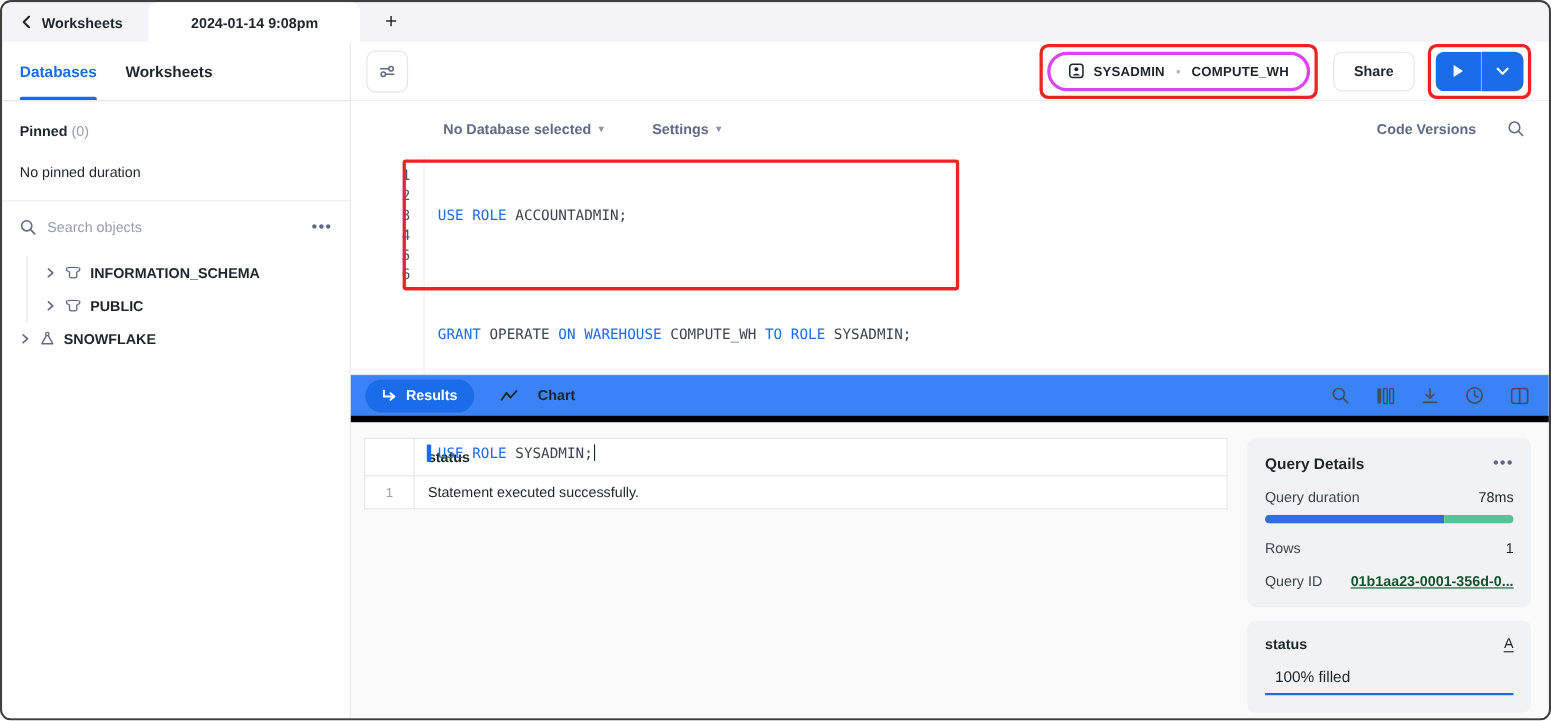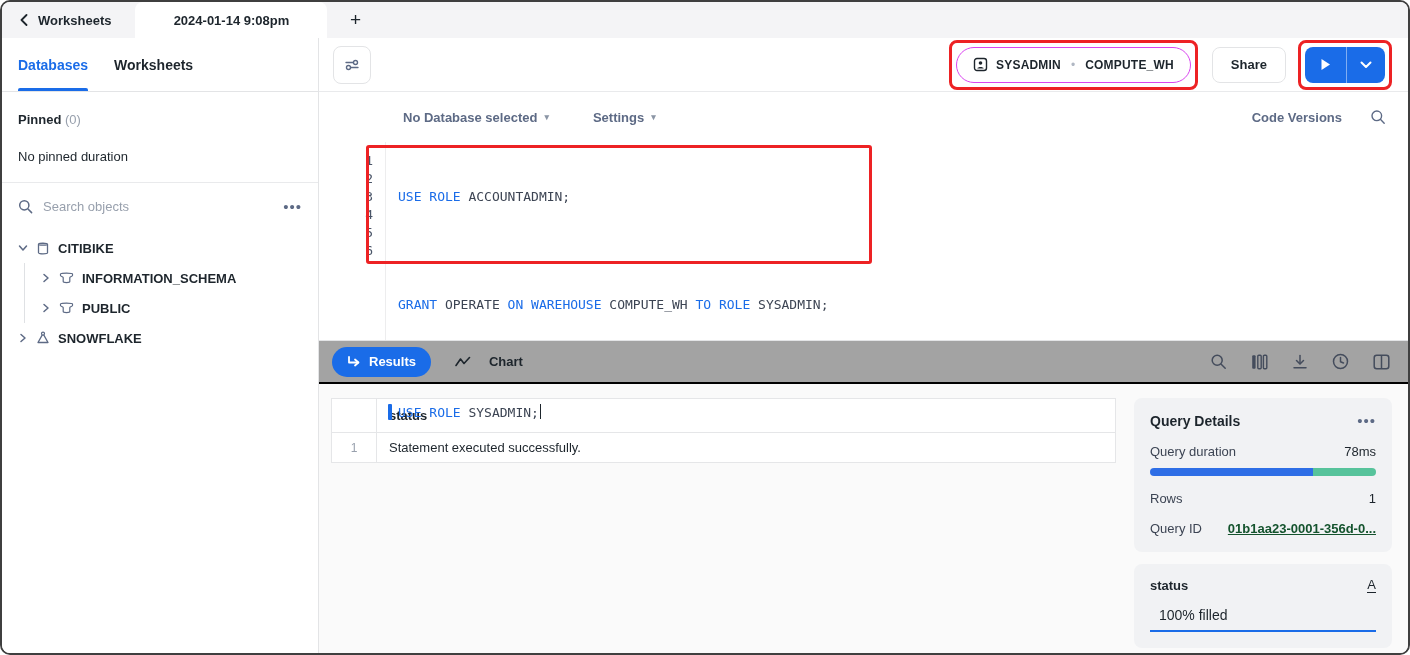--- a/index.html
+++ b/index.html
@@ -39,21 +39,21 @@
   .tree-icon { display:flex; align-items:center; color:#5d6a85; }
   .chev { display:flex; align-items:center; color:#5d6a85; }
 
   
   .main { flex:1; display:flex; flex-direction:column; min-width:0; }
 
   .editor-toolbar { height:54px; flex:none; display:flex; align-items:center; padding:0 16px 0 14px; border-bottom:1px solid #e9eaec; background:#fff; }
   .sliders-btn { width:38px; height:38px; border:1px solid #e3e4e6; border-radius:8px; display:flex; align-items:center; justify-content:center; cursor:pointer; background:#fff; color:#5d6a85; }
   .toolbar-spacer { flex:1; }
   .annot { border:3px solid #ed2224; border-radius:8px; padding:4px; display:flex; align-items:center; }
-  .context-pill { height:36px; border:1px solid #d946ef; border-radius:18px; display:flex; align-items:center; padding:0 16px; gap:8px; background:#fff; cursor:pointer; }
+  .context-pill { height:36px; border:3px solid #d946ef; border-radius:18px; display:flex; align-items:center; padding:0 16px; gap:8px; background:#fff; cursor:pointer; }
   .context-pill .lbl { font-size:12px; font-weight:700; letter-spacing:.2px; }
   .ctx-dot { color:#b0b7c3; font-size:12px; margin:0 2px; }
   .share-btn { height:36px; padding:0 18px; border:1px solid #e3e4e6; border-radius:8px; background:#fff; font-size:13px; font-weight:700; margin:0 12px 0 14px; cursor:pointer; display:flex; align-items:center; font-family:"Liberation Sans", sans-serif; color:#1d252c; }
   .run-group { display:flex; }
   .run-btn { width:42px; height:36px; background:#1a6ce8; border:none; border-radius:8px 0 0 8px; display:flex; align-items:center; justify-content:center; cursor:pointer; border-right:1px solid rgba(255,255,255,.45); }
   .run-caret-btn { width:38px; height:36px; background:#1a6ce8; border:none; border-radius:0 8px 8px 0; display:flex; align-items:center; justify-content:center; cursor:pointer; }
 
   .editor-bar2 { height:50px; flex:none; display:flex; align-items:center; padding:0 22px 0 84px; background:#fff; }
   .dd { display:flex; align-items:center; gap:7px; font-size:13px; font-weight:700; color:#5d6a85; cursor:pointer; margin-right:44px; }
   .dd .caret { font-size:9px; color:#8b95a5; }
@@ -67,21 +67,21 @@
   .code-lines { padding:10px 0 0 12px; white-space:pre; }
   .code-line { height:18px; display:flex; }
   .kw { color:#1a6ce8; }
   .pl { color:#3c4453; }
   .cur-line-bar { display:inline-block; width:4px; height:16px; background:#1a6ce8; margin-right:6px; margin-left:-10px; border-radius:1px; }
   .cursor-caret { display:inline-block; width:1px; height:15px; background:#1d252c; margin-left:1px; }
   .code-annot { position:absolute; left:47px; top:3px; width:506px; height:119px; border:3px solid #ed2224; border-radius:3px; pointer-events:none; }
 
   
   .results-panel { flex:1; border-top:1px solid #e3e4e6; display:flex; flex-direction:column; min-height:0; }
-  .results-toolbar { height:43px; flex:none; display:flex; align-items:center; padding:0 18px 0 13px; background:#a3a3a3; border-bottom:2px solid #000000;justify-content:flex-end; }
+  .results-toolbar { height:43px; flex:none; display:flex; align-items:center; padding:0 18px 0 13px; background:#3b82f6; border-bottom:6px solid #000000;justify-content:flex-end; }
   .results-pill { height:30px; border-radius:16px; background:#1a6ce8; color:#fff; font-size:13px; font-weight:700; display:flex; align-items:center; gap:8px; padding:0 15px; cursor:pointer; border:none; font-family:"Liberation Sans", sans-serif; }
   .chart-tab { display:flex; align-items:center; gap:18px; margin-left:24px; font-size:13px; font-weight:600; cursor:pointer; color:#1d252c; }
   .res-spacer { flex:1; }
   .res-icons { display:flex; align-items:center; gap:24px; color:#444c5c; }
   .res-icons .ic { display:flex; cursor:pointer; }
 
   .results-content { flex:1; display:flex; background:#fafafa; min-height:0; }
   .table-wrap { margin:14px 0 0 12px; width:785px; flex:none; align-self:flex-start; }
   table.res { border-collapse:collapse; width:100%; background:#fff; font-size:13px; }
   table.res th, table.res td { border:1px solid #e5e6e8; }
@@ -139,34 +139,20 @@
       </div>
       <div class="search-row">
         <svg width="15" height="15" viewBox="0 0 15 15">
             <circle cx="6.3" cy="6.3" r="4.6" fill="none" stroke="#5d6a85" stroke-width="1.5"></circle>
             <path d="M10 10 L13.6 13.6" stroke="#5d6a85" stroke-width="1.5" stroke-linecap="round"></path>
           </svg>
         <input class="search-input" type="text" placeholder="Search objects" style="">
         <span class="more-dots">•••</span>
       </div>
       <div class="tree">
-        <div class="tree-row">
-          <span class="chev">
-              <svg width="10" height="10" viewBox="0 0 10 10">
-                <path d="M1.5 3 L5 7 L8.5 3" fill="none" stroke="#5d6a85" stroke-width="1.5" stroke-linecap="round" stroke-linejoin="round"></path>
-              </svg>
-            </span>
-          <span class="tree-icon">
-              <svg width="14" height="15" viewBox="0 0 14 15">
-                <path d="M2.5 3.2 C2.5 1.9 11.5 1.9 11.5 3.2 L11.5 11.8 C11.5 13.1 2.5 13.1 2.5 11.8 Z" fill="none" stroke="#5d6a85" stroke-width="1.3"></path>
-                <path d="M2.5 3.2 C2.5 4.5 11.5 4.5 11.5 3.2" fill="none" stroke="#5d6a85" stroke-width="1.3"></path>
-              </svg>
-            </span>
-          <span>CITIBIKE</span>
-        </div>
         <div class="tree-children">
           <div class="tree-row">
             <span class="chev">
                 <svg width="10" height="10" viewBox="0 0 10 10">
                   <path d="M3 1.5 L7 5 L3 8.5" fill="none" stroke="#5d6a85" stroke-width="1.5" stroke-linecap="round" stroke-linejoin="round"></path>
                 </svg>
               </span>
             <span class="tree-icon">
                 <svg width="15" height="12" viewBox="0 0 15 12">
                   <path d="M1.5 2 C1.5 0.8 13.5 0.8 13.5 2 L13.5 3.4 C13.5 4.3 10.8 4.6 10.8 5.6 L10.8 9.6 C10.8 10.9 4.2 10.9 4.2 9.6 L4.2 5.6 C4.2 4.6 1.5 4.3 1.5 3.4 Z" fill="none" stroke="#5d6a85" stroke-width="1.2"></path>

